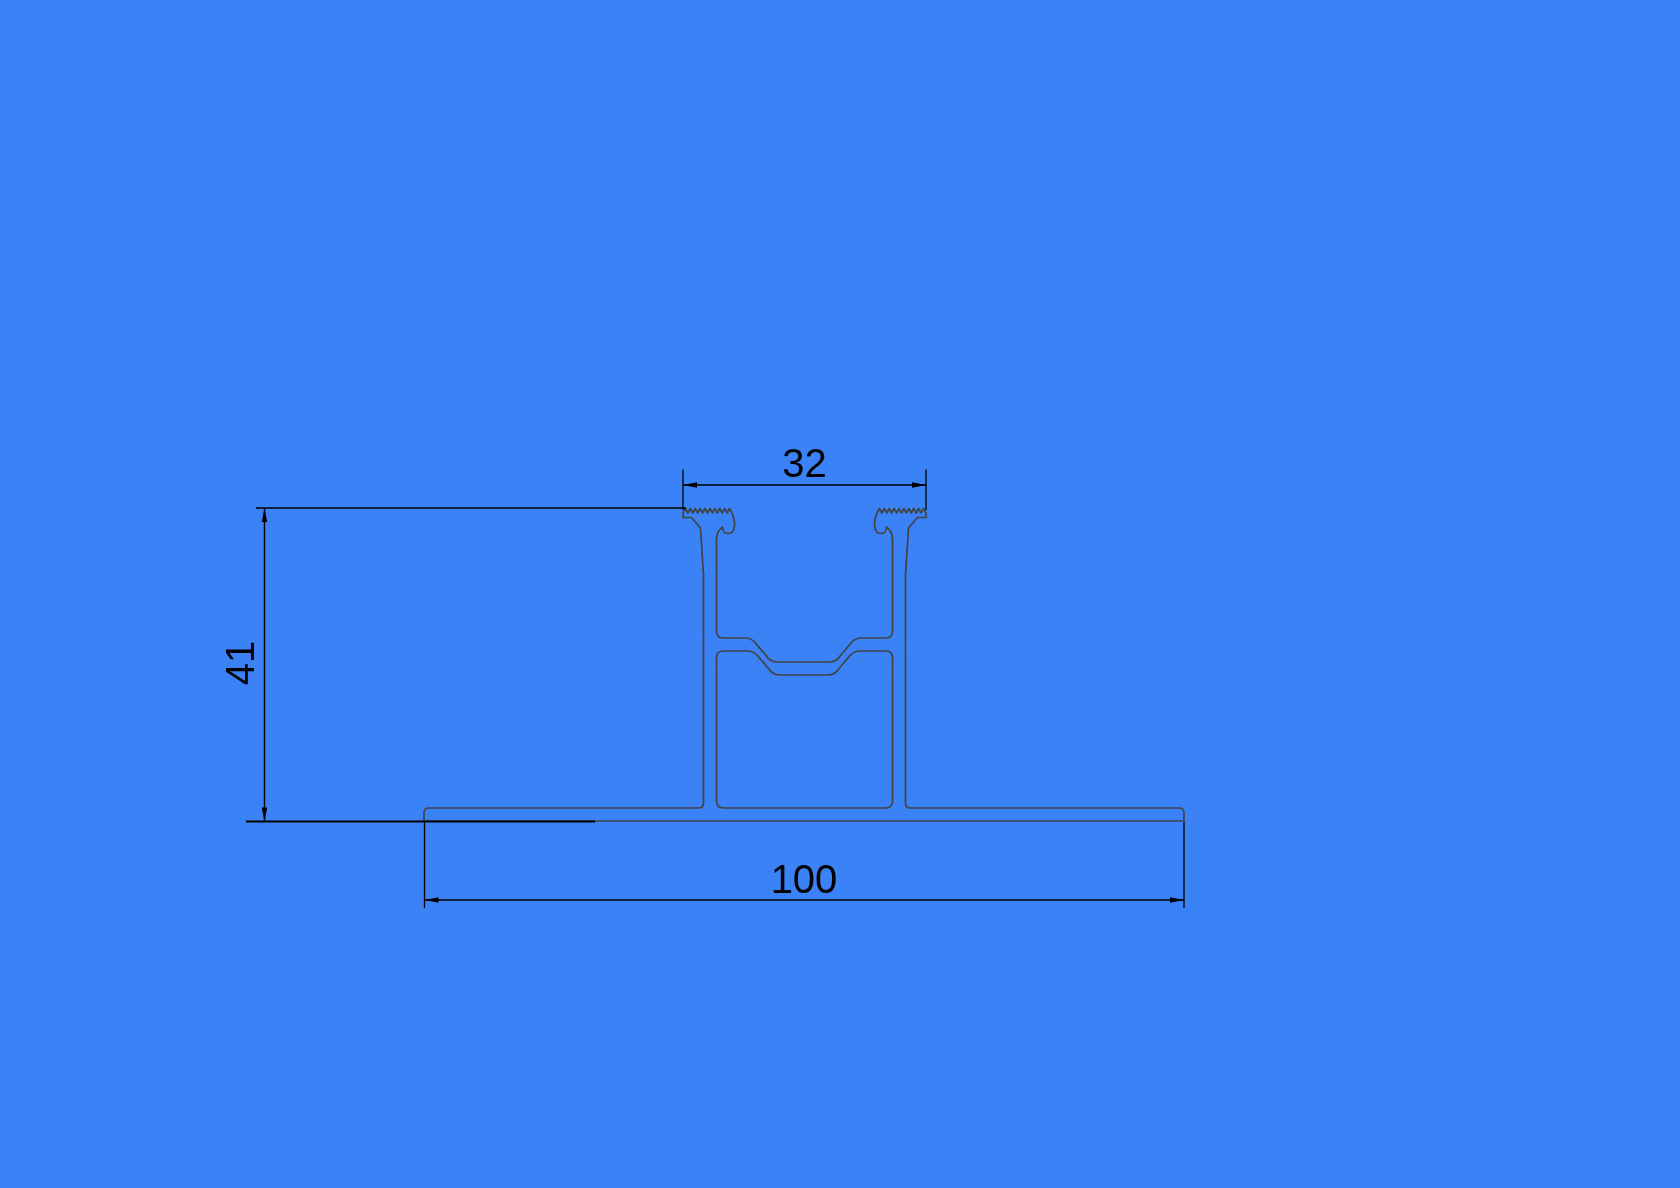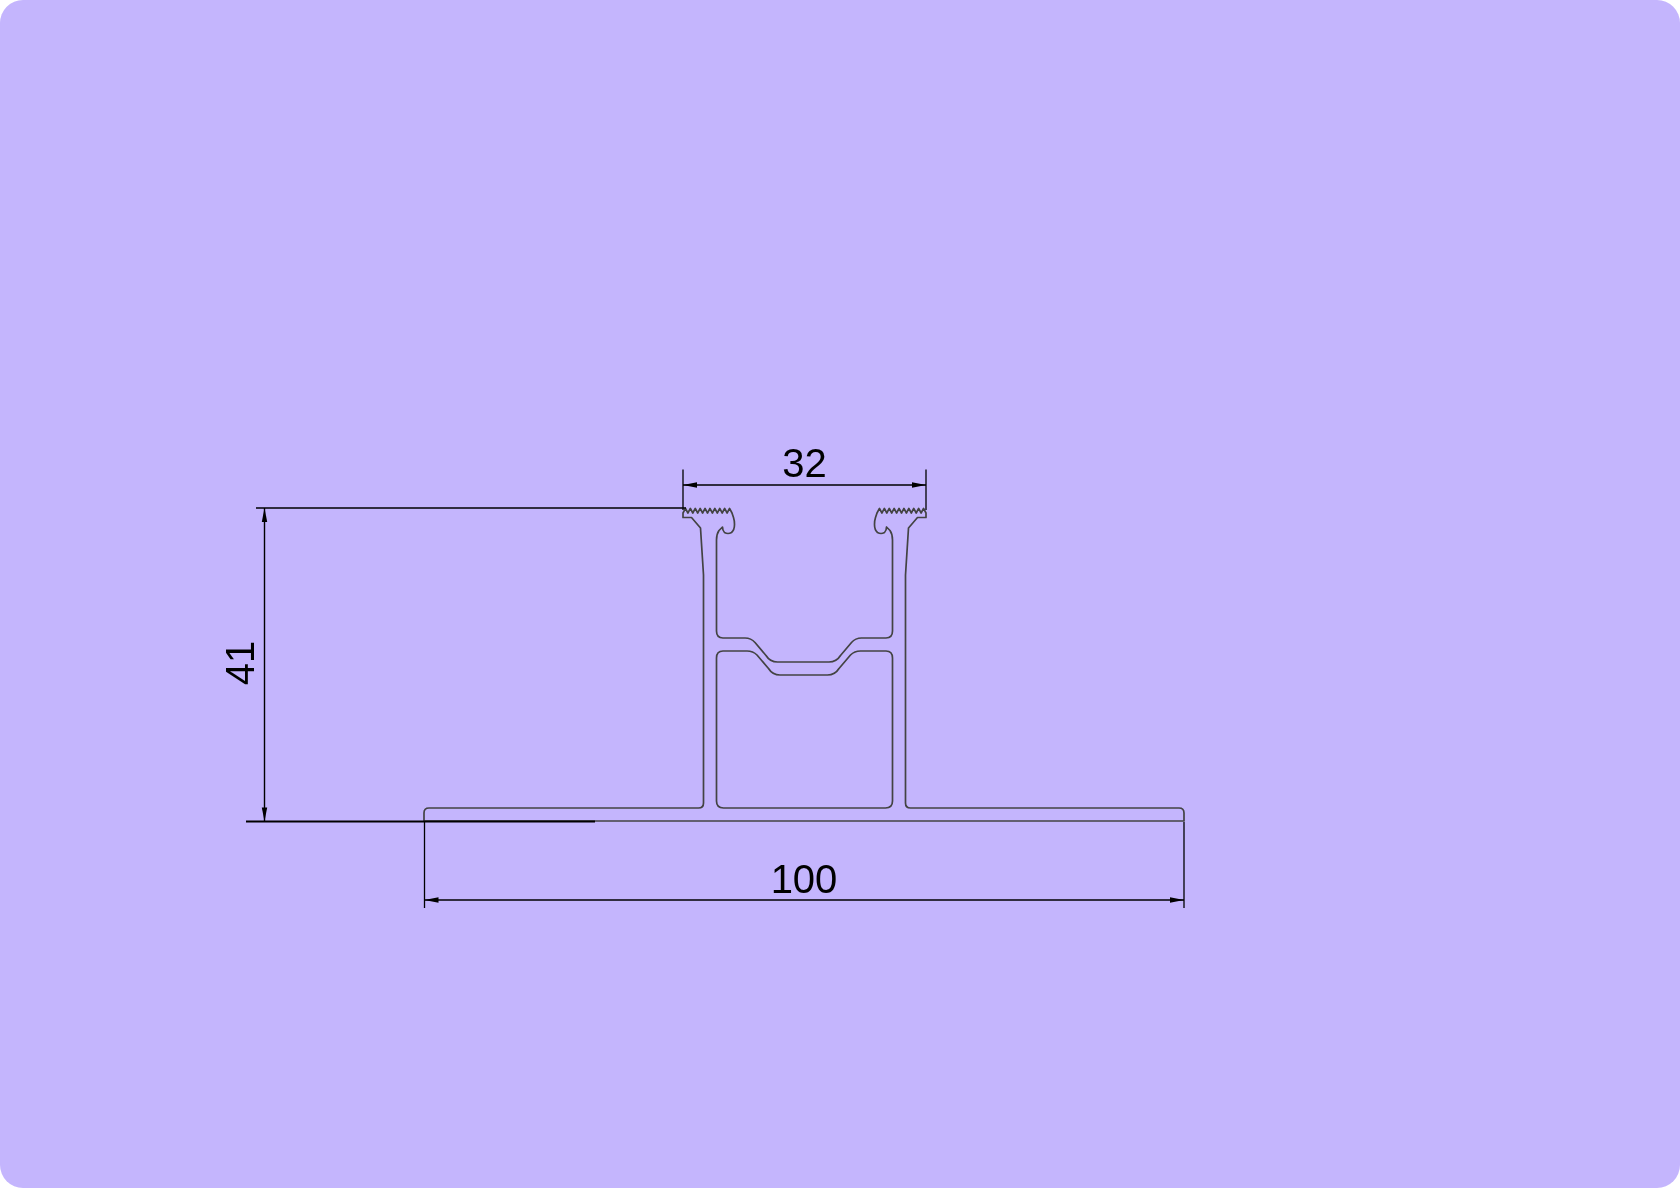--- a/index.html
+++ b/index.html
@@ -4,23 +4,22 @@
 <style>
   html, body {
     margin: 0;
     padding: 0;
     background: #ffffff;
   }
   .canvas {
     position: relative;
     width: 1680px;
     height: 1188px;
-    background: #c4b5fd;
+    background: #3b82f6;
     overflow: hidden;
-    border-radius: 23px;
   }
   svg.drawing {
     position: absolute;
     inset: 0;
     width: 1680px;
     height: 1188px;
   }
   .profile {
     fill: none;
     stroke: #434343;

